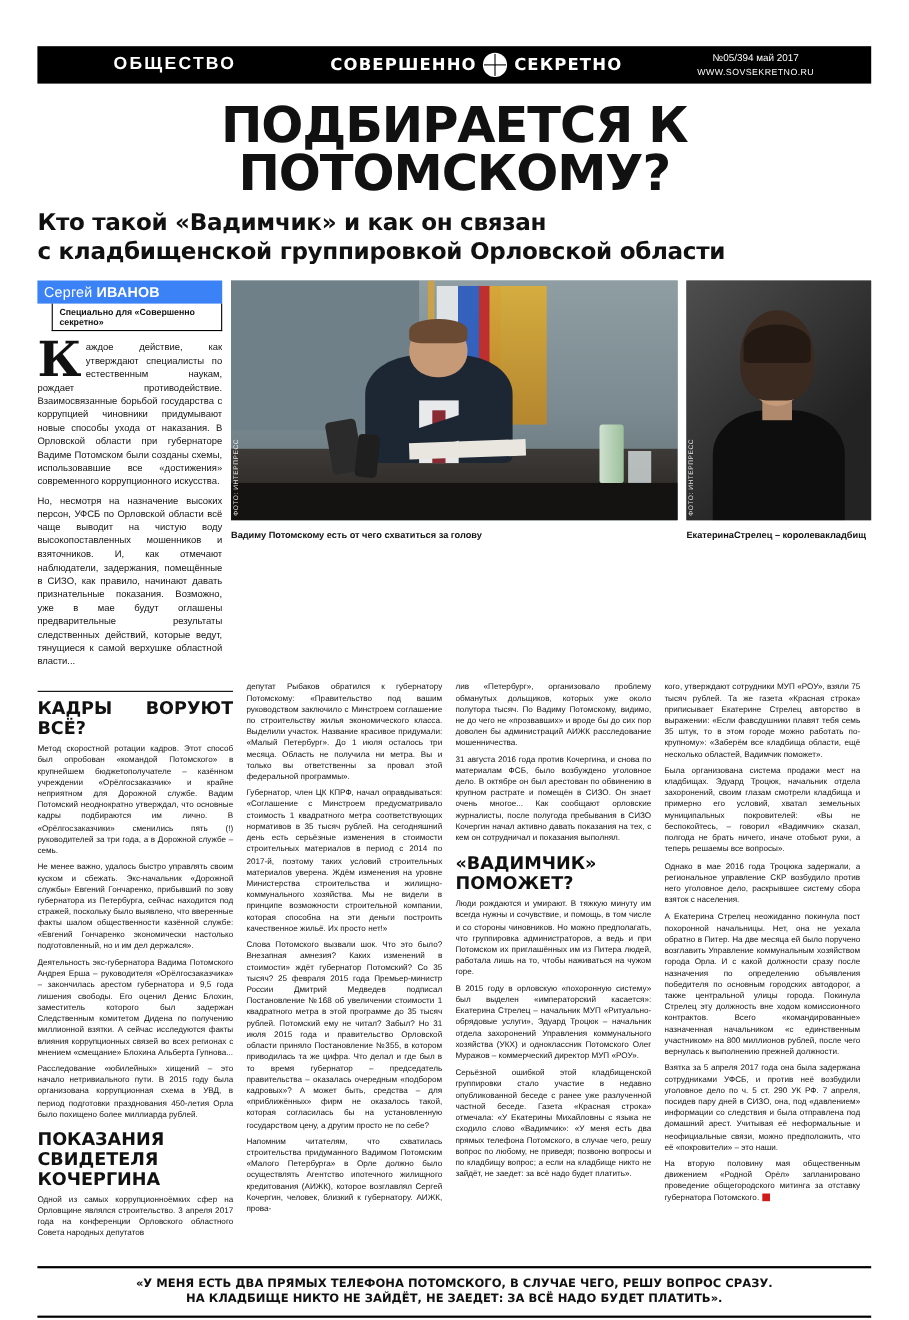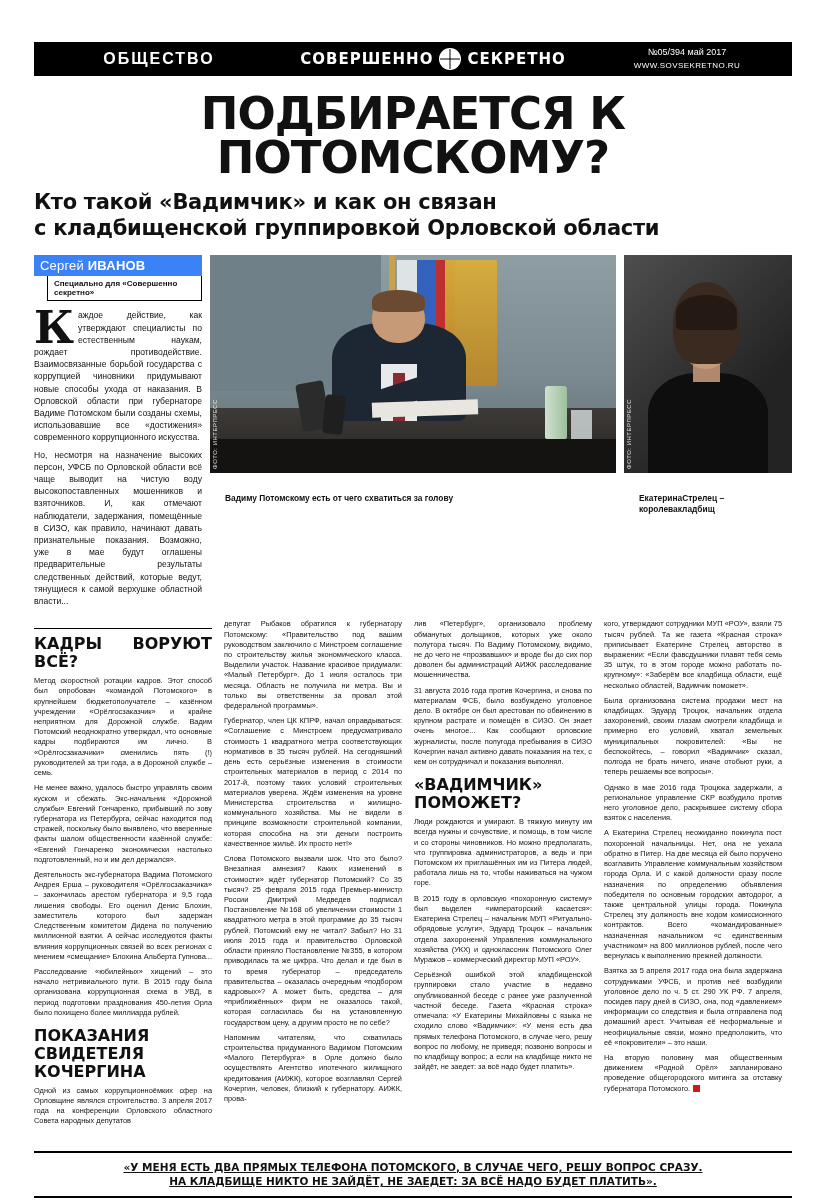--- a/index.html
+++ b/index.html
@@ -148,23 +148,22 @@
     writing-mode: vertical-rl;
     transform: rotate(180deg);
     color: #fff;
     font-size: 6px;
     opacity: .85;
     letter-spacing: .5px;
   }
   .cap {
     font-size: 8.4px;
     font-weight: bold;
-    padding-top: 20px;
+    padding-top: 8px;
     line-height: 1.25;
-    margin-left: 15px;
   }
 
   
   .ph1 { height: 218px; background: linear-gradient(#6e7f86, #4d5c61); }
   .ph1 .wall { position:absolute; inset:0; background: linear-gradient(180deg,#8f9ea3 0%,#7a8a90 55%,#5d6b70 100%); }
   .ph1 .panel { position:absolute; left:0; top:0; width:42%; height:62%; background:#6f8089; }
   .ph1 .flagpole { position:absolute; top:0; height:60%; width:6px; background:#caa14a; }
   .ph1 .flagA { position:absolute; left:46%; top:2%; width:58px; height:58%; background:linear-gradient(90deg,#e3e7ea 0 34%,#2f5fbf 34% 67%,#c02a2a 67% 100%); opacity:.95;}
   .ph1 .flagB { position:absolute; left:58%; top:2%; width:52px; height:58%; background:linear-gradient(180deg,#d8ad3a,#b8862a); opacity:.95;}
   .ph1 .desk { position:absolute; left:0; bottom:0; width:100%; height:30%; background:linear-gradient(180deg,#3d3a37,#25231f); }
@@ -232,21 +231,20 @@
     right: 34px;
     bottom: 44px;
     border-top: 2px solid #000;
     border-bottom: 2px solid #000;
     padding: 7px 0 8px 0;
     text-align: center;
     font-size: 10.5px;
     font-weight: bold;
     line-height: 1.35;
     font-family: "DejaVu Sans", sans-serif;
-    text-decoration: underline;
   }
 </style>
 </head>
 <body>
 
 <div class="page">
 
   <div class="masthead">
     <div class="section">ОБЩЕСТВО</div>
     <div class="logo">

